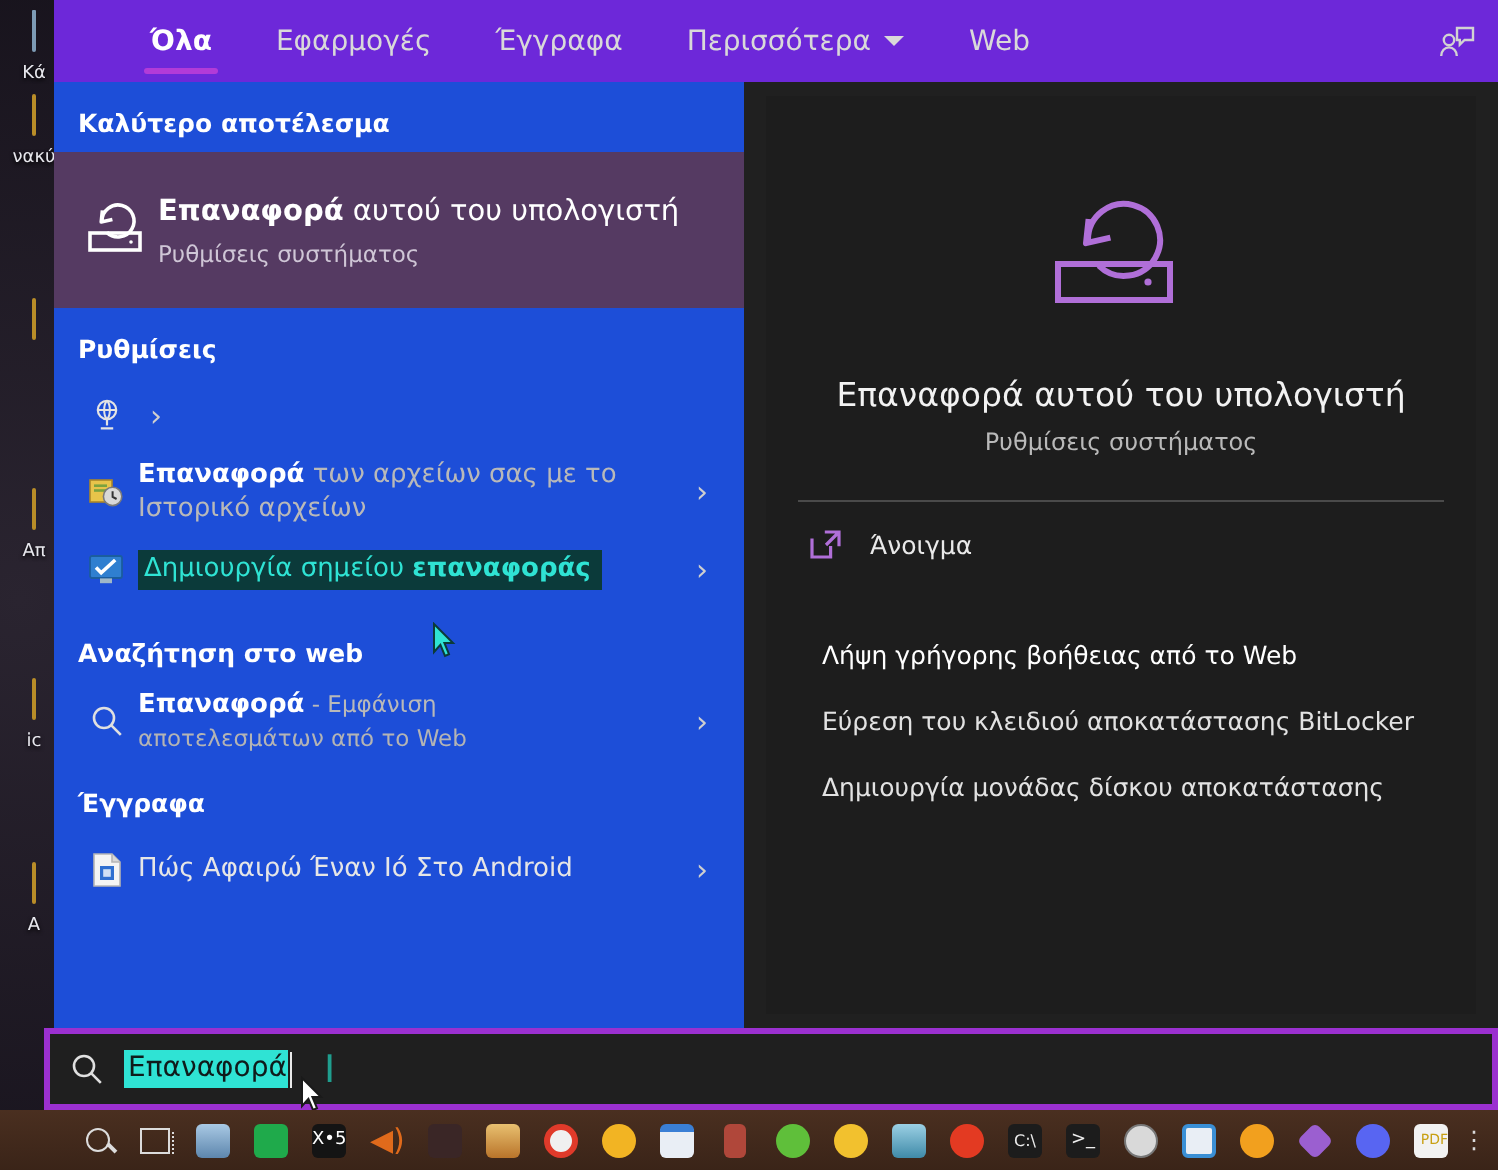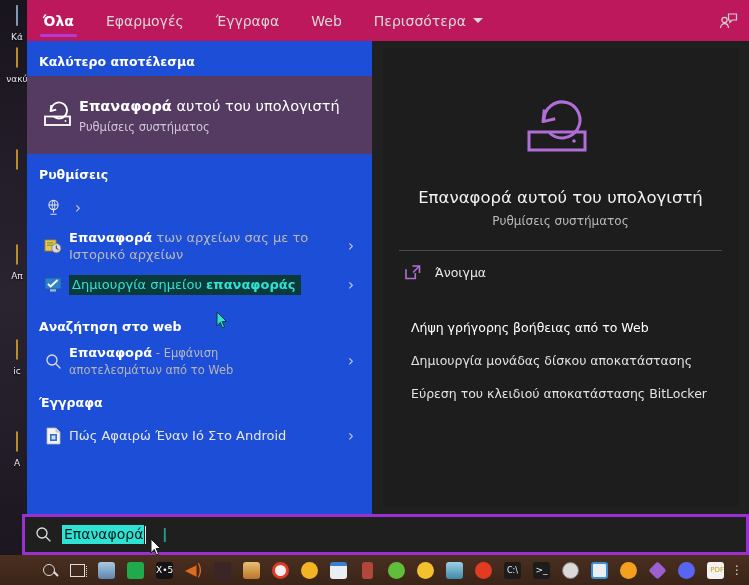--- a/index.html
+++ b/index.html
@@ -65,21 +65,21 @@
 
   
   .flyout {
     position:absolute; left:27px; top:0; width:722px; height:555px;
     background:#202020;
   }
 
   
   .tabbar {
     position:absolute; left:0; top:0; width:722px; height:41px;
-    background:#be185d; display:flex; align-items:flex-end;
+    background:#6d28d9; display:flex; align-items:flex-end;padding-left:32px;
   }
   .tab {
     position:relative; height:41px; padding:0 16px;
     display:flex; align-items:center; font-size:14px; color:#d9d9d9;
   }
   .tab.active { color:#fff; font-weight:bold; }
   .tab.active:after {
     content:""; position:absolute; left:13px; right:13px; bottom:4px;
     height:3px; background:#b23bd8; border-radius:2px;
   }
@@ -205,25 +205,25 @@
       <div class="tab active">
         <span>Όλα</span>
       </div>
       <div class="tab">
         <span>Εφαρμογές</span>
       </div>
       <div class="tab">
         <span>Έγγραφα</span>
       </div>
       <div class="tab">
-        <span>Web</span>
-      </div>
-      <div class="tab">
         <span>Περισσότερα</span>
         <span class="caret"></span>
+      </div>
+      <div class="tab">
+        <span>Web</span>
       </div>
       <div class="feedback">
         <svg width="19" height="19" viewBox="0 0 19 19">
           <circle cx="5.5" cy="8" r="2.6" fill="none" stroke="#d2d2d2" stroke-width="1.2"></circle>
           <path d="M1.6 16c0-2.6 1.8-4.3 3.9-4.3s3.9 1.7 3.9 4.3" fill="none" stroke="#d2d2d2" stroke-width="1.2"></path>
           <path d="M9.5 2h8v6h-4.2l-2.4 2.3V8H9.5z" fill="none" stroke="#d2d2d2" stroke-width="1.2"></path>
         </svg>
       </div>
     </div>
 
@@ -336,22 +336,22 @@
           <div class="openrow">
             <svg width="16" height="15" viewBox="0 0 16 15">
               <path d="M1 4.2v9.3h9.3V8" fill="none" stroke="#b06fd8" stroke-width="1.6"></path>
               <path d="M7.4 1h7.1v7.1M14.5 1 8 7.5" fill="none" stroke="#b06fd8" stroke-width="1.6"></path>
             </svg>
             <span class="lbl">Άνοιγμα</span>
           </div>
 
           <div class="weblist">
             <div class="wh">Λήψη γρήγορης βοήθειας από το Web</div>
+            <div class="wl">Εύρεση του κλειδιού αποκατάστασης BitLocker</div>
             <div class="wl">Δημιουργία μονάδας δίσκου αποκατάστασης</div>
-            <div class="wl">Εύρεση του κλειδιού αποκατάστασης BitLocker</div>
           </div>
 
         </div>
       </div>
 
     </div>
   </div>
 
   <div class="searchbar">
     <svg width="17" height="17" viewBox="0 0 17 17">

